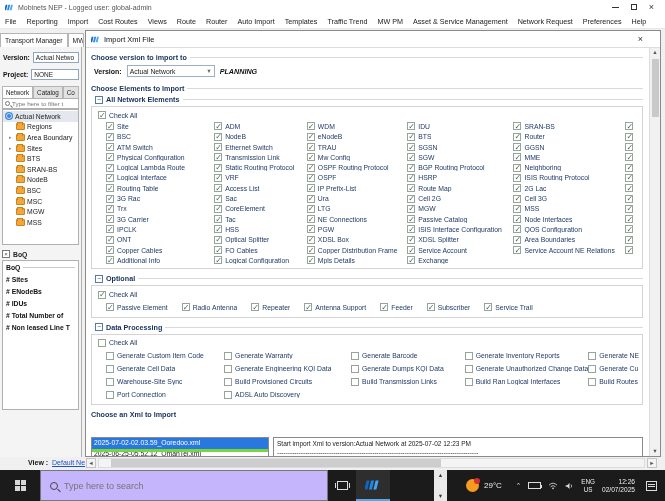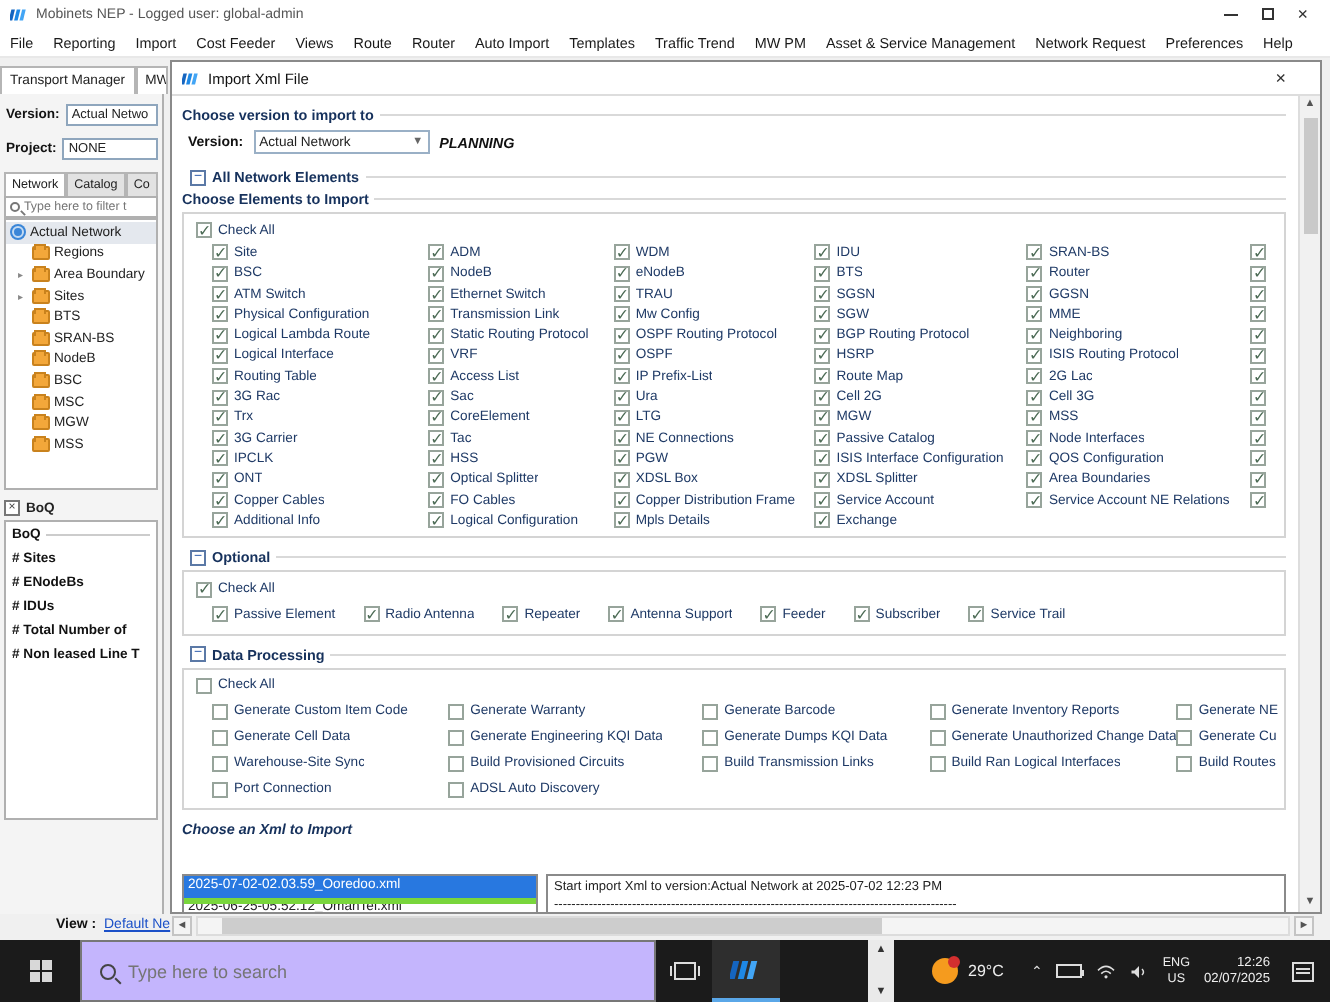--- a/index.html
+++ b/index.html
@@ -91,21 +91,21 @@
   .cb{ width:8px; height:8px; border:1px solid #97a49b; background:#fff; flex:none; position:relative;}
   .cb.on::after{ content:"✓"; position:absolute; left:0px; top:-1.5px; font-size:8px; color:#4c6b55;}
   .cbl{ font-size:6.8px; color:var(--navy); white-space:nowrap; overflow:hidden;}
   .checkall{ margin:1px 0 1px 0;}
   .checkall .cbl{ color:var(--navy);}
   .negrid{ display:flex; padding-left:8px;}
   .dprow{ height:13px;}
   .optrow{ display:flex; padding-left:8px; margin:2px 0 1px 0;}
   .optrow .cbrow{ margin-right:14px; height:11px;}
   .dpgrid{ display:flex; padding-left:8px;}
-  .xmlhead{ font-size:7.2px; font-weight:bold; color:var(--hdr); margin:4px 0 18px 0;font-style:italic;}
+  .xmlhead{ font-size:7.2px; font-weight:bold; color:var(--hdr); margin:4px 0 18px 0;}
   .xmlrow{ display:flex; gap:4px; height:39px;}
   .filelist{ width:178px; border:1px solid #8a8a8a; background:#fff; overflow:hidden; position:relative;}
   .frow{ font-size:6.8px; color:#222; height:10.6px; line-height:10.6px; padding-left:2px; white-space:nowrap; overflow:hidden;}
   .frow.sel{ background:var(--sel); color:#fff;}
   .greenbox{ position:absolute; left:-5px; top:-3px; width:188px; height:17px;
     border:3px solid var(--green); pointer-events:none; z-index:4;}
   .logpanel{ flex:1; border:1px solid #8a8a8a; background:#fff; padding:1px 3px; overflow:hidden;}
   .logline{ font-size:6.5px; color:#222; line-height:9px; white-space:nowrap; overflow:hidden;}
   
   .taskbar{ position:absolute; left:0; top:470px; right:0; height:31px; background:#1b1b1b;
@@ -154,21 +154,21 @@
       <span class="wmax"></span>
       <span class="wclose">×</span>
     </span>
   </div>
 
   <div class="menubar">
 
   <span class="mitem">File</span>
       <span class="mitem">Reporting</span>
       <span class="mitem">Import</span>
-      <span class="mitem">Cost Feeder</span>
+      <span class="mitem">Cost Routes</span>
       <span class="mitem">Views</span>
       <span class="mitem">Route</span>
       <span class="mitem">Router</span>
       <span class="mitem">Auto Import</span>
       <span class="mitem">Templates</span>
       <span class="mitem">Traffic Trend</span>
       <span class="mitem">MW PM</span>
       <span class="mitem">Asset &amp; Service Management</span>
       <span class="mitem">Network Request</span>
       <span class="mitem">Preferences</span>
@@ -321,28 +321,28 @@
       </div>
       <div class="verrow">
         <b>Version:</b>
         <span class="dcombo">
           <span>Actual Network</span>
           <span class="arr">▼</span>
         </span>
         <span class="planning">PLANNING</span>
       </div>
 
+      <div class="ghead">
+        <b>Choose Elements to Import</b>
+        <span class="rule"></span>
+      </div>
+
       <div class="ghead" style="margin-left:4px">
         <span class="minusbox">−</span>
         <b>All Network Elements</b>
-        <span class="rule"></span>
-      </div>
-
-      <div class="ghead">
-        <b>Choose Elements to Import</b>
         <span class="rule"></span>
       </div>
       <div class="gbox">
         <div class="cbrow checkall">
           <span class="cb on"></span>
           <span class="cbl">Check All</span>
         </div>
         <div class="negrid">
           <div style="width:112px">
 

